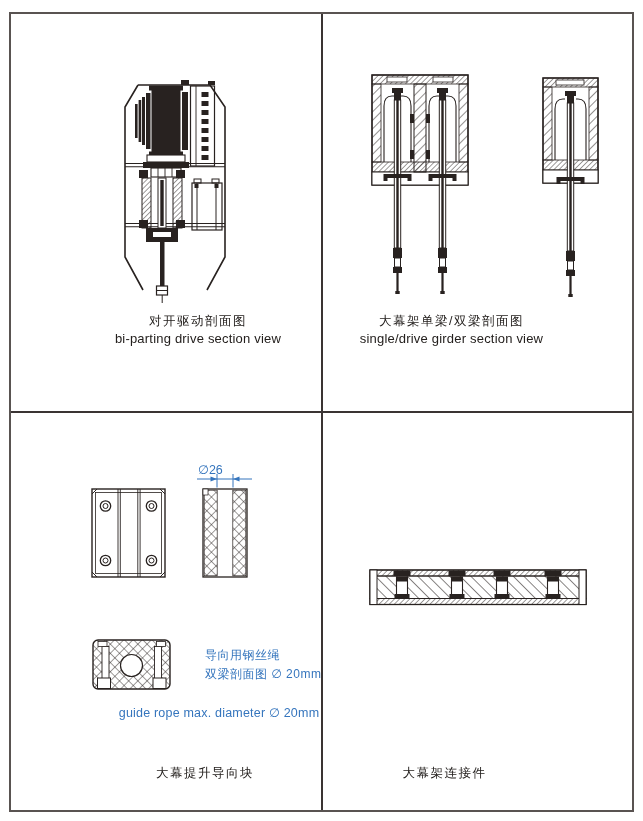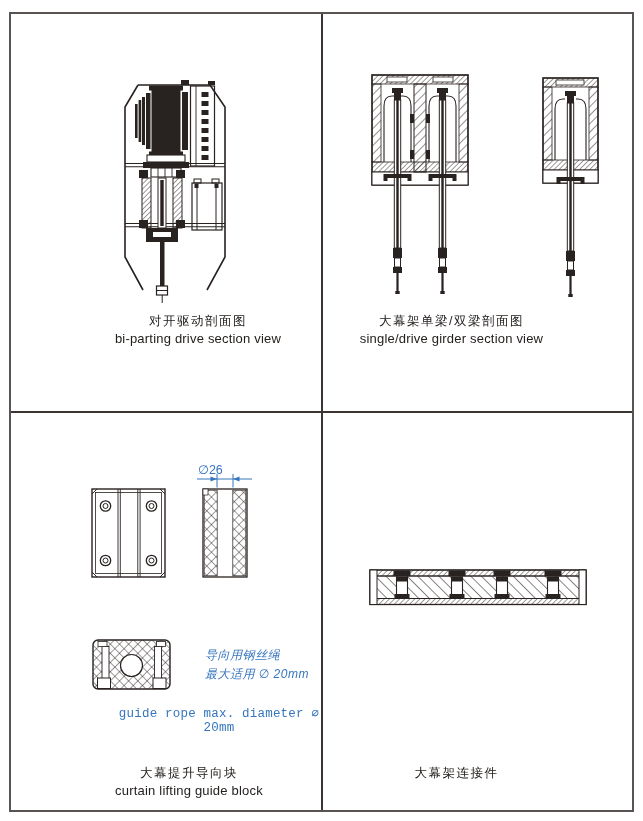--- a/index.html
+++ b/index.html
@@ -17,22 +17,22 @@
   .frame{
     position:absolute;left:9px;top:12px;width:625px;height:800px;
     border:2px solid var(--border);box-sizing:border-box;
   }
   .div-v{position:absolute;left:310px;top:0;width:2px;height:796px;background:var(--divider);}
   .div-h{position:absolute;left:0;top:397px;width:621px;height:2px;background:var(--divider);}
   .drawing{position:absolute;}
   .caption{position:absolute;text-align:center;color:#24201e;}
   .caption .zh{font-size:12.5px;line-height:17px;letter-spacing:1.5px;}
   .caption .en{font-size:13px;line-height:17px;letter-spacing:.2px;}
-  .bluenote{position:absolute;color:var(--blue);font-size:12px;line-height:19px;letter-spacing:.5px;font-style:italic;}
-  .bluenote-en{position:absolute;color:var(--blue);font-size:12.5px;text-align:center;letter-spacing:.2px;font-family:Liberation Mono, monospace;}
+  .bluenote{position:absolute;color:var(--blue);font-size:12px;line-height:19px;letter-spacing:.5px;}
+  .bluenote-en{position:absolute;color:var(--blue);font-size:12.5px;text-align:center;letter-spacing:.2px;}
   
   svg .ln{stroke:var(--ink);fill:none;}
   svg .ink{fill:var(--ink);stroke:none;}
   svg .wht{fill:#fff;stroke:var(--ink);}
   svg .out{fill:none;stroke:var(--ink);}
   svg .blu{stroke:var(--blue);fill:none;}
   svg .bluf{fill:var(--blue);stroke:none;}
   svg text.dim{font-family:"Liberation Sans","DejaVu Sans",sans-serif;font-size:12.5px;}
 </style>
 </head>
@@ -217,26 +217,25 @@
           <rect class="wht" stroke-width="0.9" x="154.5" y="646.5" width="7" height="37.5"></rect>
           <circle class="wht" stroke-width="1.2" cx="131.5" cy="665.5" r="11"></circle>
           <rect class="wht" stroke-width="1" x="97.5" y="678" width="13" height="10.5"></rect>
           <rect class="wht" stroke-width="1" x="153" y="678" width="13" height="10.5"></rect>
           <rect class="wht" stroke-width="0.8" x="98" y="641.5" width="9" height="5"></rect>
           <rect class="wht" stroke-width="0.8" x="156.5" y="641.5" width="9" height="5"></rect>
         </g>
       </svg>
       <div class="bluenote" style="left:194px;top:632px">
         <div>导向用钢丝绳</div>
-        <div>最大适用 ∅ 20mm</div>
+        <div>双梁剖面图 ∅ 20mm</div>
       </div>
       <div class="bluenote-en" style="left:96px;top:691px;width:224px">guide rope max. diameter ∅ 20mm</div>
-      <div class="caption" style="left:0;top:751px;width:356px">
+      <div class="caption" style="left:16px;top:751px;width:356px">
         <div class="zh">大幕提升导向块</div>
-        <div class="en">curtain lifting guide block</div>
       </div>
     </section>
 
     <section>
       <svg class="drawing" style="left:349px;top:550px" width="240" height="52" viewBox="360 564 240 52">
         <g>
           <rect x="370" y="570" width="216" height="6" fill="url(#hF)" stroke="#282220" stroke-width="0.9"></rect>
           <rect x="370" y="598.5" width="216" height="6" fill="url(#hF)" stroke="#282220" stroke-width="0.9"></rect>
           <rect x="370" y="576" width="216" height="22.5" fill="url(#hB)" stroke="#282220" stroke-width="1"></rect>
           <rect class="out" stroke-width="1.3" x="370" y="570" width="216" height="34.5"></rect>
@@ -263,18 +262,18 @@
             <rect class="ink" x="494.5" y="594" width="15" height="4"></rect>
           </g>
           <g>
             <rect class="ink" x="544.5" y="570.5" width="17" height="5.5"></rect>
             <rect class="wht" stroke-width="1.1" x="547.5" y="577" width="11" height="20"></rect>
             <rect class="ink" x="547.5" y="577" width="11" height="4.5"></rect>
             <rect class="ink" x="545.5" y="594" width="15" height="4"></rect>
           </g>
         </g>
       </svg>
-      <div class="caption" style="left:308px;top:751px;width:275px">
+      <div class="caption" style="left:296px;top:751px;width:275px">
         <div class="zh">大幕架连接件</div>
       </div>
     </section>
   </div>
 </div>
 
 </body></html>

